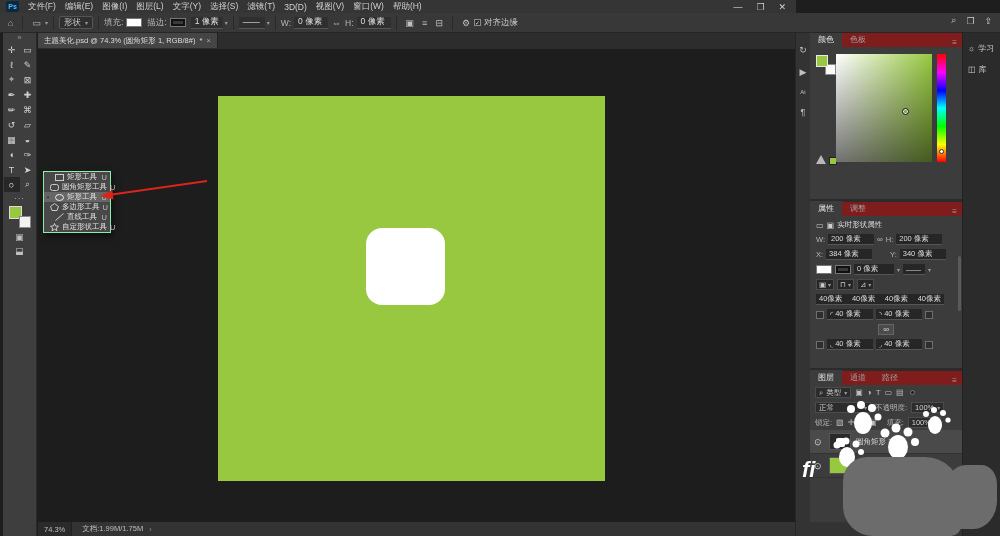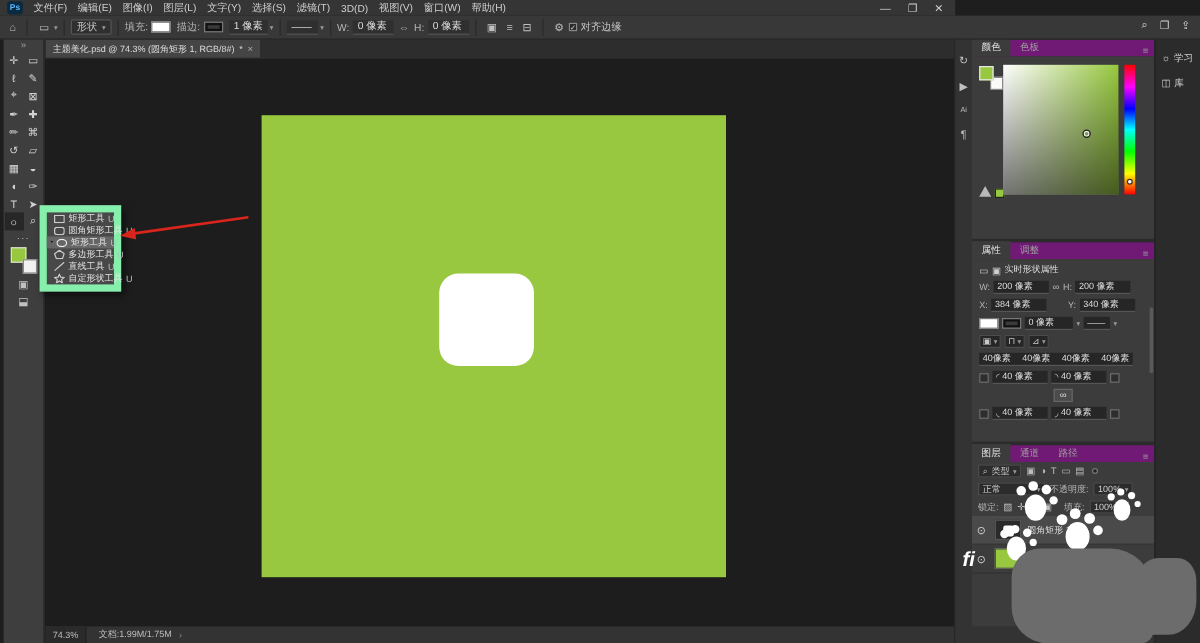--- a/index.html
+++ b/index.html
@@ -34,21 +34,21 @@
   #tool-grid{display:grid;grid-template-columns:16px 16px;justify-content:center;}
   .tool{height:15px;display:flex;align-items:center;justify-content:center;font-size:9px;color:#d2d2d2;}
   .tool.active{background:#272727;color:#fff;}
   #tb-more{text-align:center;color:#b5b5b5;font-size:8px;letter-spacing:1px;margin:2px 0;}
   #fgbg{position:relative;width:22px;height:22px;margin:3px auto 0 auto;}
   #fg-swatch{position:absolute;left:0;top:0;width:13px;height:13px;border:1px solid #dcdcdc;}
   #bg-swatch{position:absolute;right:0;bottom:0;width:12px;height:12px;background:#f2f2f2;border:1px solid #888;}
   .tb-bottom-icon{text-align:center;font-size:9px;color:#c0c0c0;margin-top:4px;}
 
   
-  #flyout{left:33px;top:171px;width:68px;background:#484848;border:6px solid #86efac;
+  #flyout{left:43px;top:171px;width:68px;background:#484848;border:1px solid #86efac;
     box-shadow:2px 3px 6px rgba(0,0,0,.55);z-index:30;font-size:7.5px;color:#e2e2e2;}
   .fly-item{height:10px;display:flex;align-items:center;padding:0 3px;gap:3px;white-space:nowrap;}
   .fly-item.active{background:#666;}
   .fly-dot{width:4px;font-size:6px;color:#111;}
   .fly-ico{width:10px;display:flex;align-items:center;justify-content:center;}
   .fly-label{flex:1;}
   .fly-short{color:#bdbdbd;}
 
   
   #tabbar{left:38px;top:33px;width:757px;height:16px;background:#2d2d2d;display:flex;align-items:flex-start;z-index:4;}
@@ -59,21 +59,21 @@
   #green-doc{position:absolute;left:180px;top:47px;width:387px;height:385px;}
   #white-shape{position:absolute;left:148px;top:132px;width:79px;height:77px;background:#fff;border-radius:16px;}
 
   
   #sidestrip{left:795px;top:33px;width:15px;height:503px;background:#333;border-left:1px solid #262626;z-index:4;}
   .strip-icon{text-align:center;color:#c0c0c0;font-size:9px;margin-top:12px;}
   .strip-icon.small{font-size:6px;}
 
   
   #panelcol{left:810px;top:33px;width:152px;height:503px;background:#2b2b2b;z-index:4;}
-  .panel-tabs{height:14px;background:#701a75;display:flex;align-items:flex-end;font-size:8px;}
+  .panel-tabs{height:14px;background:#7f1d1d;display:flex;align-items:flex-end;font-size:8px;}
   .ptab{padding:2px 8px;color:#9f9f9f;}
   .ptab.active{background:#3c3c3c;color:#e4e4e4;}
   .ptab-menu{margin-left:auto;margin-right:5px;color:#9f9f9f;font-size:8px;}
   .panel-body{background:#3c3c3c;position:relative;}
 
   
   #color-body{height:152px;}
   #cp-swatches{position:absolute;left:6px;top:8px;width:20px;height:20px;}
   #cp-fg{position:absolute;left:0;top:0;width:12px;height:12px;border:1px solid #e8e8e8;z-index:2;}
   #cp-bg{position:absolute;right:0;bottom:0;width:11px;height:11px;background:#fafafa;border:1px solid #888;}
@@ -130,21 +130,21 @@
   #statusbar{left:38px;top:522px;width:757px;height:14px;background:#333;display:flex;align-items:center;
     font-size:7.5px;color:#bdbdbd;z-index:5;}
   #status-zoom{background:#2a2a2a;border-right:1px solid #222;padding:0 6px;height:100%;display:flex;align-items:center;}
   #status-doc{margin-left:10px;}
   #status-chev{margin-left:6px;color:#8a8a8a;}
 
   
   #arrow-svg{left:0;top:0;z-index:50;pointer-events:none;}
   #watermark{left:795px;top:395px;width:205px;height:141px;z-index:40;pointer-events:none;}
   .blob{position:absolute;background:#6c6c6c;}
-  #wm-fi{position:absolute;left:7px;top:62px;color:#fff;font-size:17px;font-style:italic;font-weight:bold;}
+  #wm-fi{position:absolute;left:7px;top:62px;color:#fff;font-size:22px;font-style:italic;font-weight:bold;}
 </style>
 </head>
 <body>
 
 <div id="titlebar" class="abs">
   <div id="ps-logo">Ps</div>
   <span class="menu-item">文件(F)</span>
   <span class="menu-item">编辑(E)</span>
   <span class="menu-item">图像(I)</span>
   <span class="menu-item">图层(L)</span>

